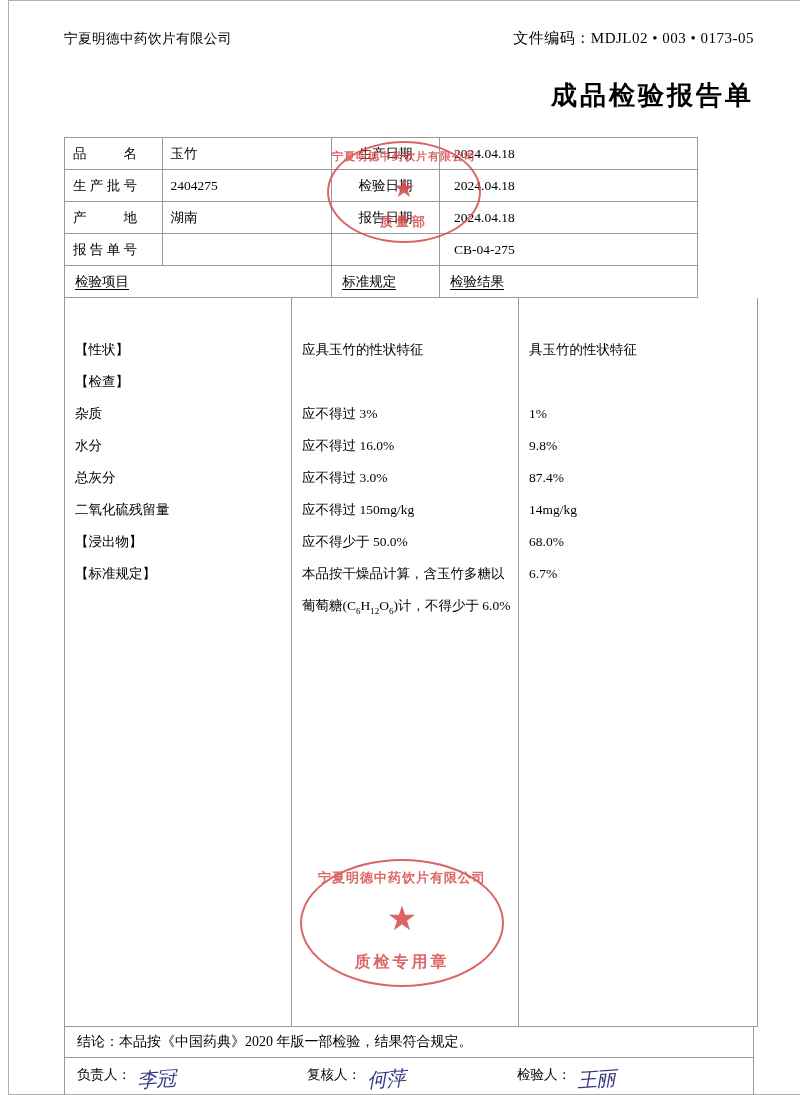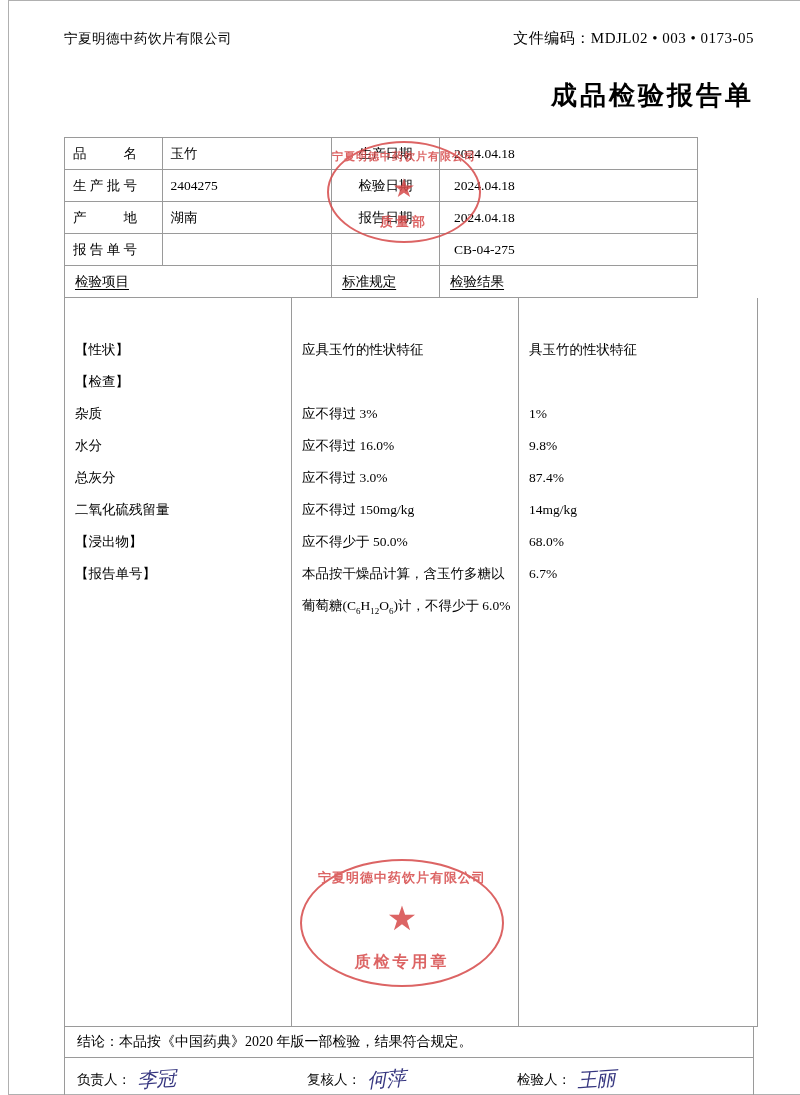--- a/index.html
+++ b/index.html
@@ -139,21 +139,21 @@
     border: 1px solid #9a9a9a;
     border-top: none;
     box-sizing: border-box;
     height: 44px;
     align-items: center;
     font-size: 13.5px;
     position: relative;
   }
   .sign-cell {
     display: flex;
-    align-items: center;
+    align-items: flex-start;
     padding-left: 12px;
     box-sizing: border-box;
   }
   .sign-cell.c-a { width: 230px; }
   .sign-cell.c-b { width: 210px; }
   .sign-cell.c-c { width: 248px; }
   .sig {
     font-family: "DejaVu Serif", serif;
     font-style: italic;
     color: #1a1a6e;
@@ -272,21 +272,21 @@
         <td class="col-item">
           <div class="cellwrap">
             <div class="pad-top"></div>
             <div class="line">【性状】</div>
             <div class="line">【检查】</div>
             <div class="line">杂质</div>
             <div class="line">水分</div>
             <div class="line">总灰分</div>
             <div class="line">二氧化硫残留量</div>
             <div class="line">【浸出物】</div>
-            <div class="line">【报告单号】</div>
+            <div class="line">【标准规定】</div>
           </div>
         </td>
         <td class="col-std">
           <div class="cellwrap">
             <div class="pad-top"></div>
             <div class="line">应具玉竹的性状特征</div>
             <div class="line"></div>
             <div class="line">应不得过 3%</div>
             <div class="line">应不得过 16.0%</div>
             <div class="line">应不得过 3.0%</div>

